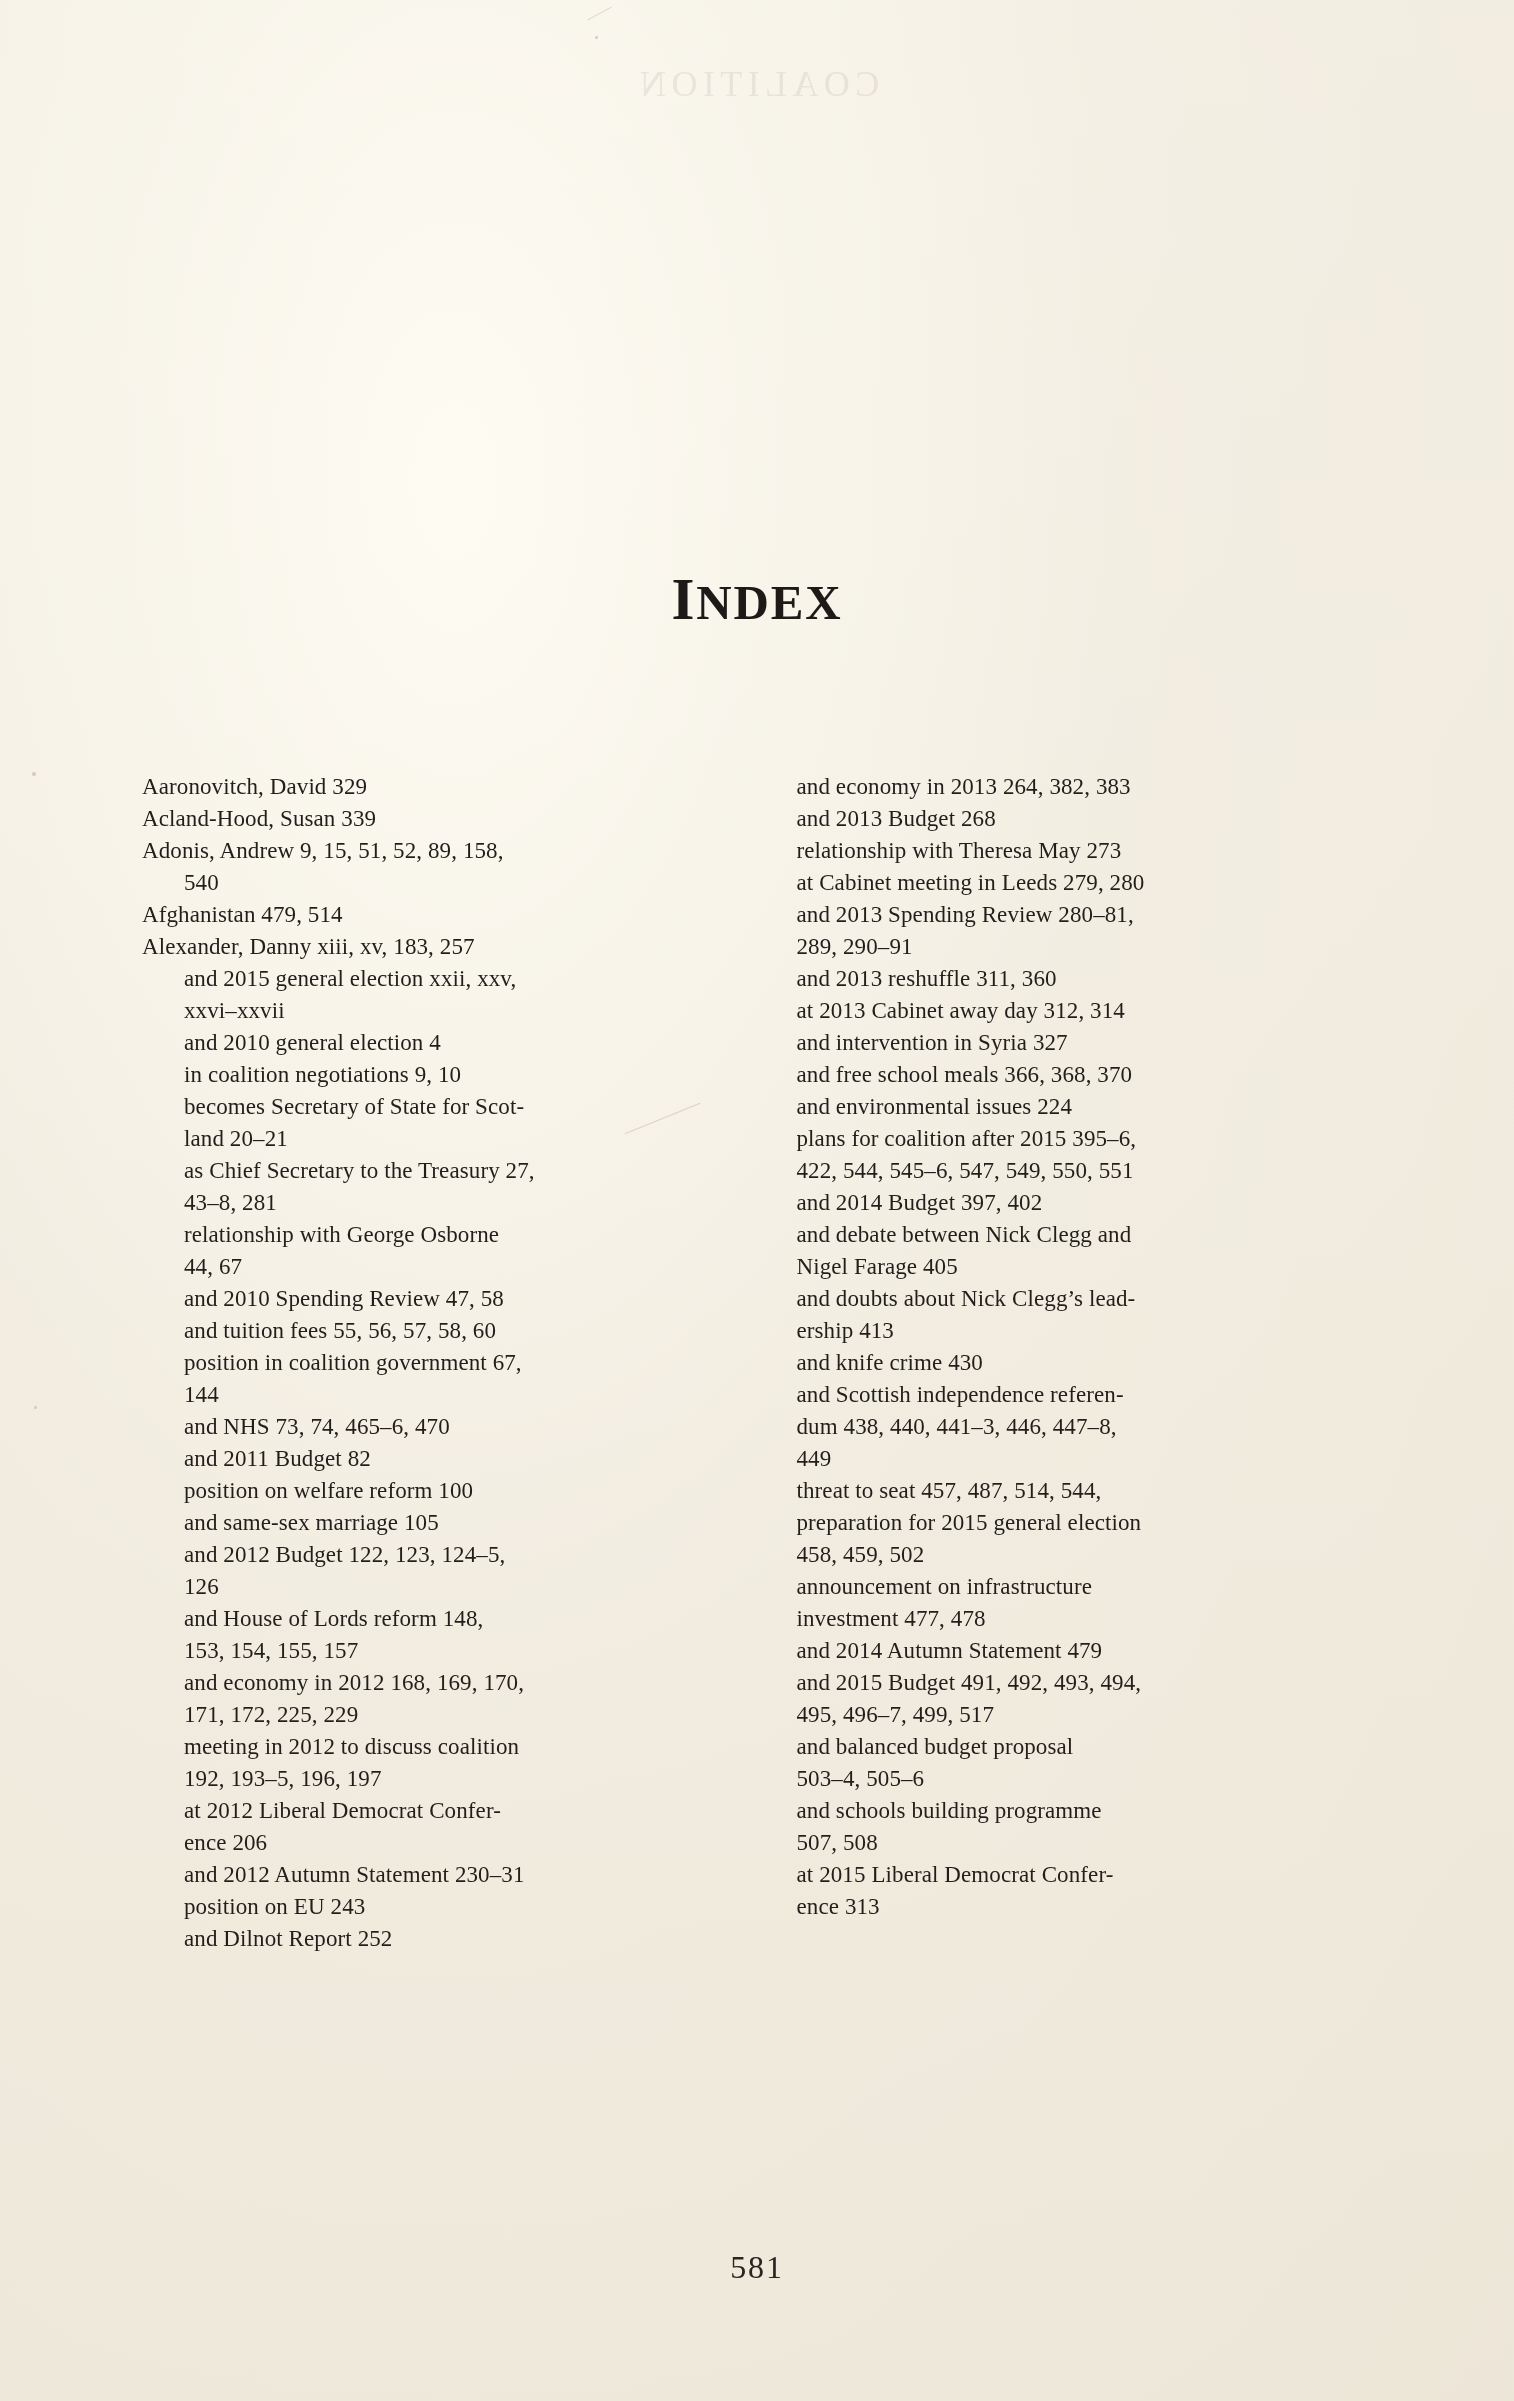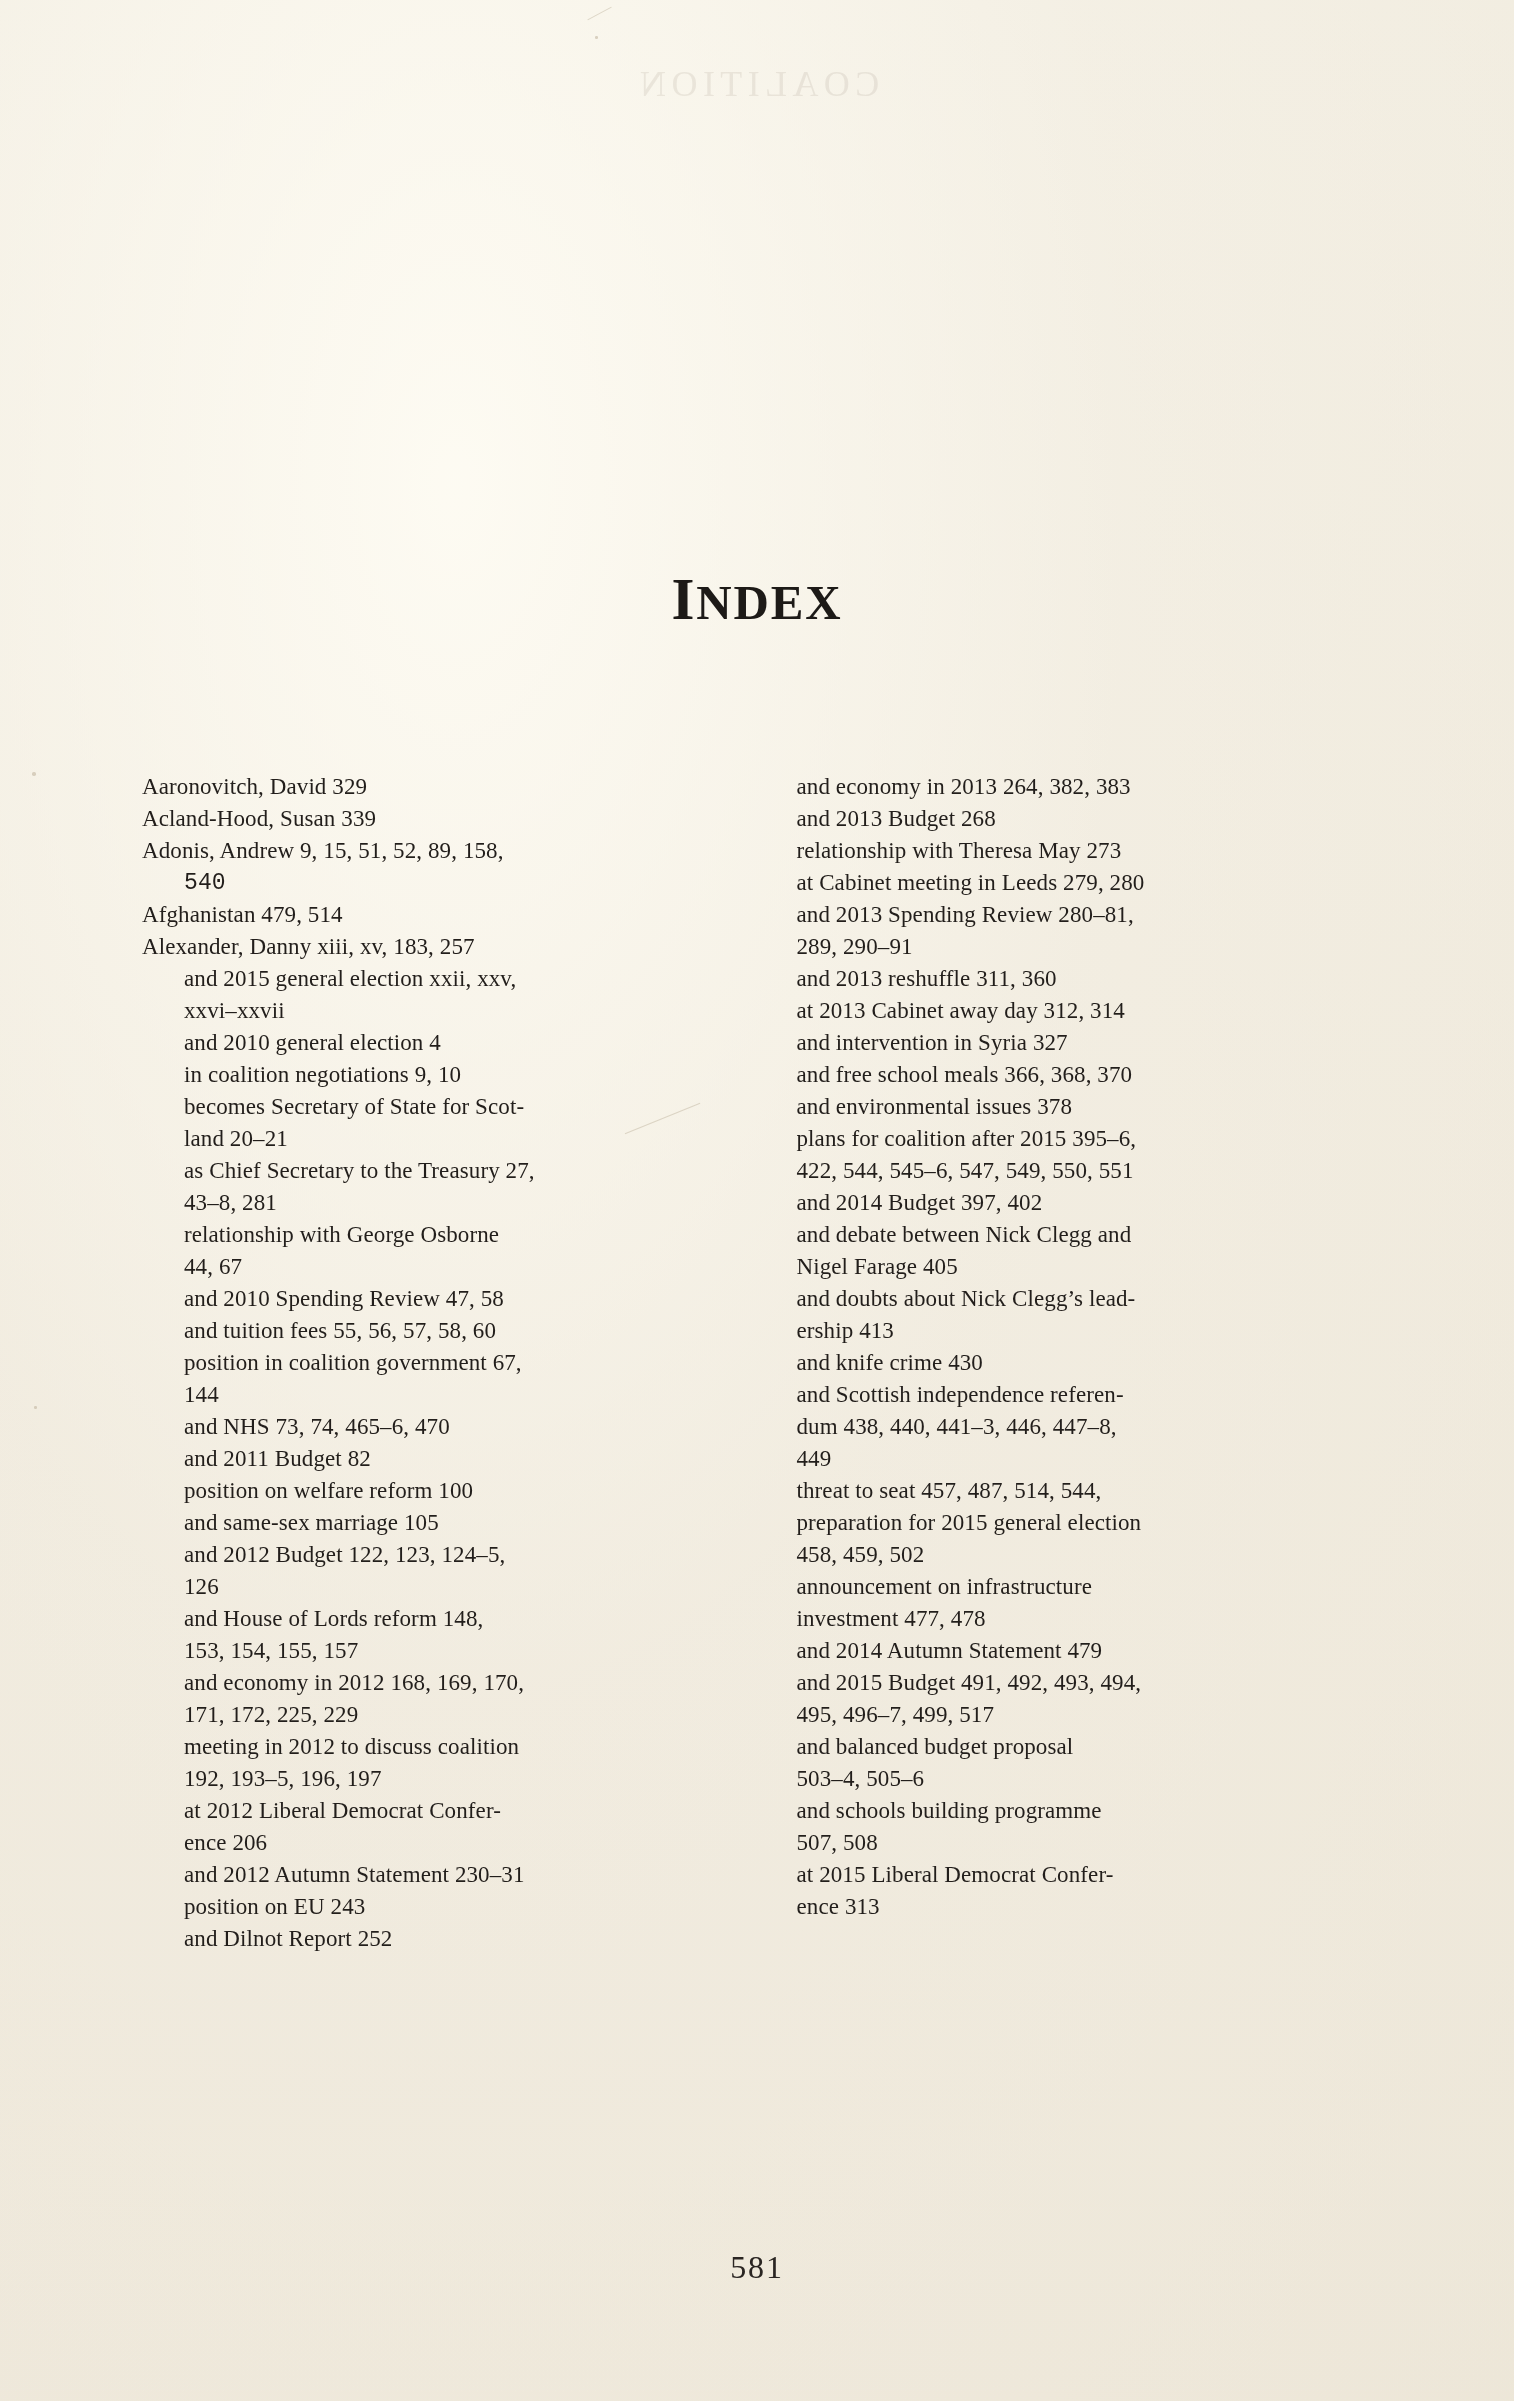--- a/index.html
+++ b/index.html
@@ -85,21 +85,20 @@
     margin: 0;
     color: #221e1b;
     letter-spacing: 0.1px;
   }
   .entry.sub {
     padding-left: 42px;
     text-indent: 0px;
   }
   .entry.cont {
     padding-left: 42px;
-    font-family: Liberation Mono, monospace;
   }
   .entry.flat {
     padding-left: 0;
   }
   .folio {
     position: absolute;
     bottom: 115px;
     left: 0;
     width: 100%;
     text-align: center;
@@ -188,21 +187,21 @@
         <p class="entry flat">and economy in 2013 264, 382, 383</p>
         <p class="entry flat">and 2013 Budget 268</p>
         <p class="entry flat">relationship with Theresa May 273</p>
         <p class="entry flat">at Cabinet meeting in Leeds 279, 280</p>
         <p class="entry flat">and 2013 Spending Review 280–81,</p>
         <p class="entry flat">289, 290–91</p>
         <p class="entry flat">and 2013 reshuffle 311, 360</p>
         <p class="entry flat">at 2013 Cabinet away day 312, 314</p>
         <p class="entry flat">and intervention in Syria 327</p>
         <p class="entry flat">and free school meals 366, 368, 370</p>
-        <p class="entry flat">and environmental issues 378</p>
+        <p class="entry flat">and environmental issues 224</p>
         <p class="entry flat">plans for coalition after 2015 395–6,</p>
         <p class="entry flat">422, 544, 545–6, 547, 549, 550, 551</p>
         <p class="entry flat">and 2014 Budget 397, 402</p>
         <p class="entry flat">and debate between Nick Clegg and</p>
         <p class="entry flat">Nigel Farage 405</p>
         <p class="entry flat">and doubts about Nick Clegg’s lead-</p>
         <p class="entry flat">ership 413</p>
         <p class="entry flat">and knife crime 430</p>
         <p class="entry flat">and Scottish independence referen-</p>
         <p class="entry flat">dum 438, 440, 441–3, 446, 447–8,</p>

